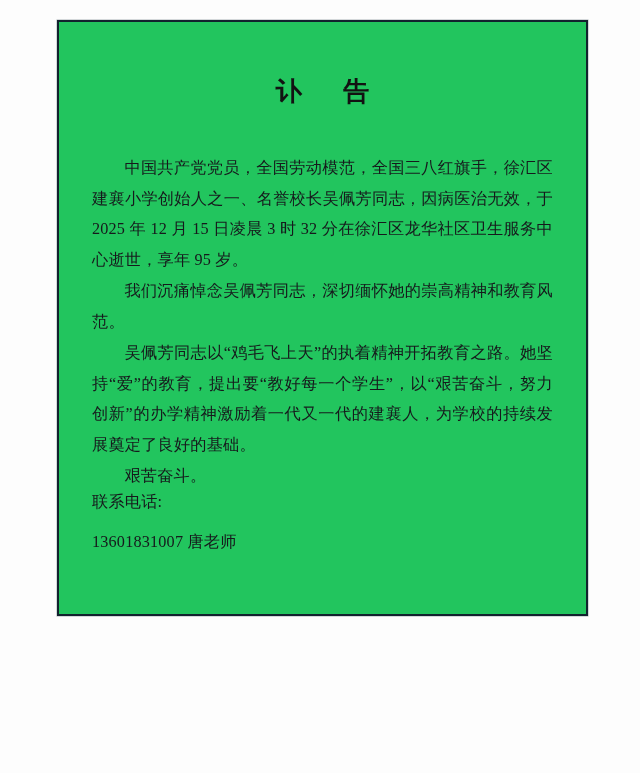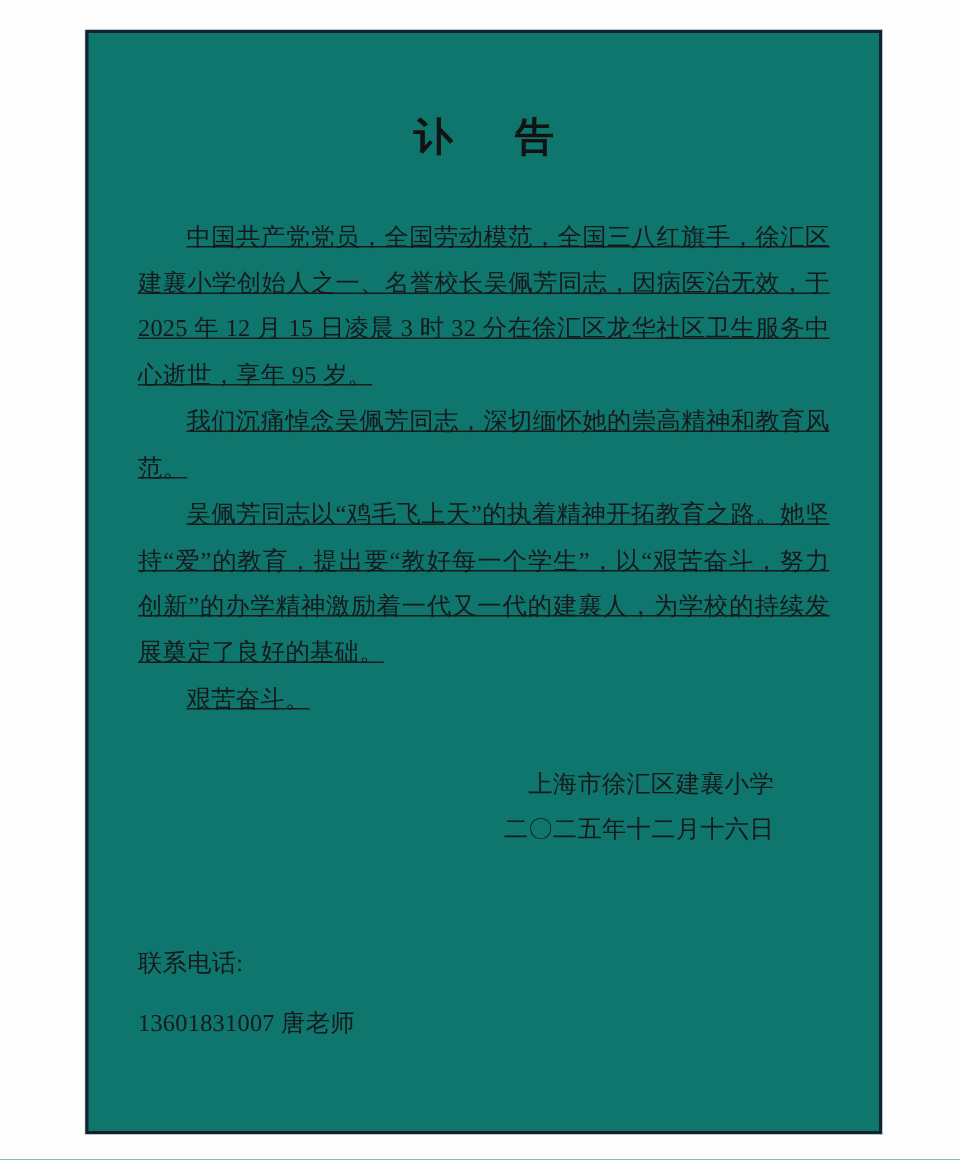--- a/index.html
+++ b/index.html
@@ -15,24 +15,24 @@
     overflow: hidden;
     position: relative;
   }
 
   
   .notice-frame {
     position: absolute;
     left: 57px;
     top: 20px;
     width: 531px;
-    height: 736px;
+    height: 596px;
     box-sizing: border-box;
     border: 2px solid #12222e;
-    background: #0f766e;
+    background: #22c55e;
     box-shadow: 0 0 0 0.5px rgba(20,40,55,0.35);
   }
 
   .notice-inner {
     position: absolute;
     left: 0;
     top: 0;
     right: 0;
     bottom: 0;
     padding: 0 33px;
@@ -47,22 +47,21 @@
     letter-spacing: 0.30em;
     text-indent: 0.30em;
     color: #121212;
     margin: 0;
     padding-top: 52px;
     font-family: "Liberation Serif", "DejaVu Serif", serif;
   }
 
   
   .body-block {
-    margin-top: 34px;
-    text-decoration: underline;
+    margin-top: 44px;
   }
 
   .para {
     font-size: 16.2px;
     line-height: 30.5px;
     text-align: justify;
     text-justify: inter-character;
     text-indent: 2em;
     margin: 0 0 1px 0;
     color: #16191c;
@@ -105,24 +104,20 @@
 
     <h1 class="doc-title">讣　告</h1>
 
     <div class="body-block">
       <p class="para">中国共产党党员，全国劳动模范，全国三八红旗手，徐汇区建襄小学创始人之一、名誉校长吴佩芳同志，因病医治无效，于 2025 年 12 月 15 日凌晨 3 时 32 分在徐汇区龙华社区卫生服务中心逝世，享年 95 岁。</p>
       <p class="para">我们沉痛悼念吴佩芳同志，深切缅怀她的崇高精神和教育风范。</p>
       <p class="para">吴佩芳同志以“鸡毛飞上天”的执着精神开拓教育之路。她坚持“爱”的教育，提出要“教好每一个学生”，以“艰苦奋斗，努力创新”的办学精神激励着一代又一代的建襄人，为学校的持续发展奠定了良好的基础。</p>
       <p class="para">艰苦奋斗。</p>
     </div>
 
-    <div class="signature-block">
-      <div class="sig-line">上海市徐汇区建襄小学</div>
-      <div class="sig-line">二〇二五年十二月十六日</div>
-    </div>
 
     <div class="contact-block">
       <div class="contact-line">联系电话:</div>
       <div class="contact-line">13601831007 唐老师</div>
     </div>
 
   </div>
 </div>
 
 </body></html>

